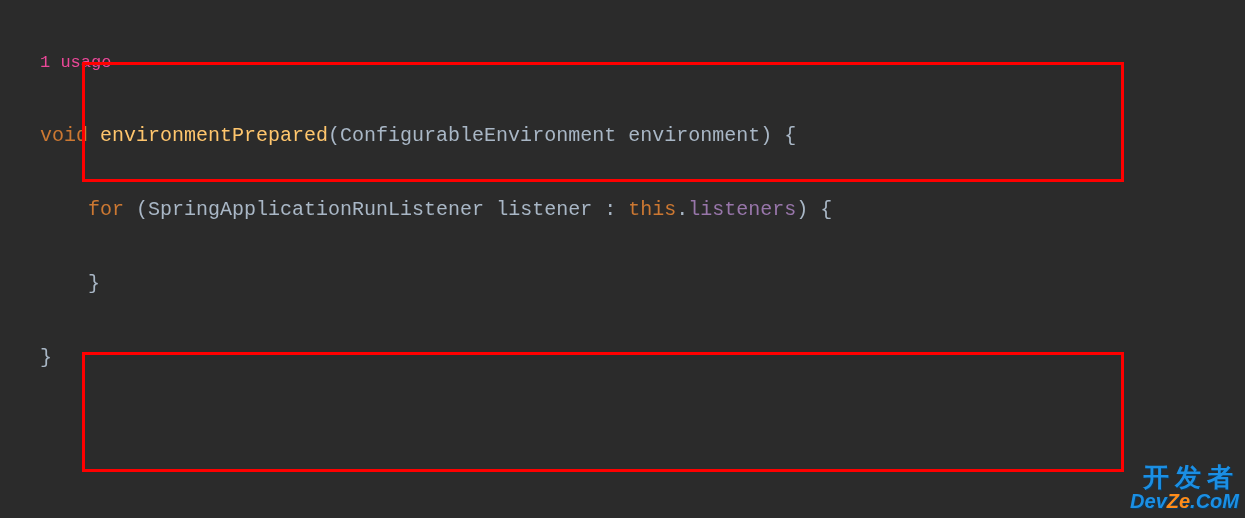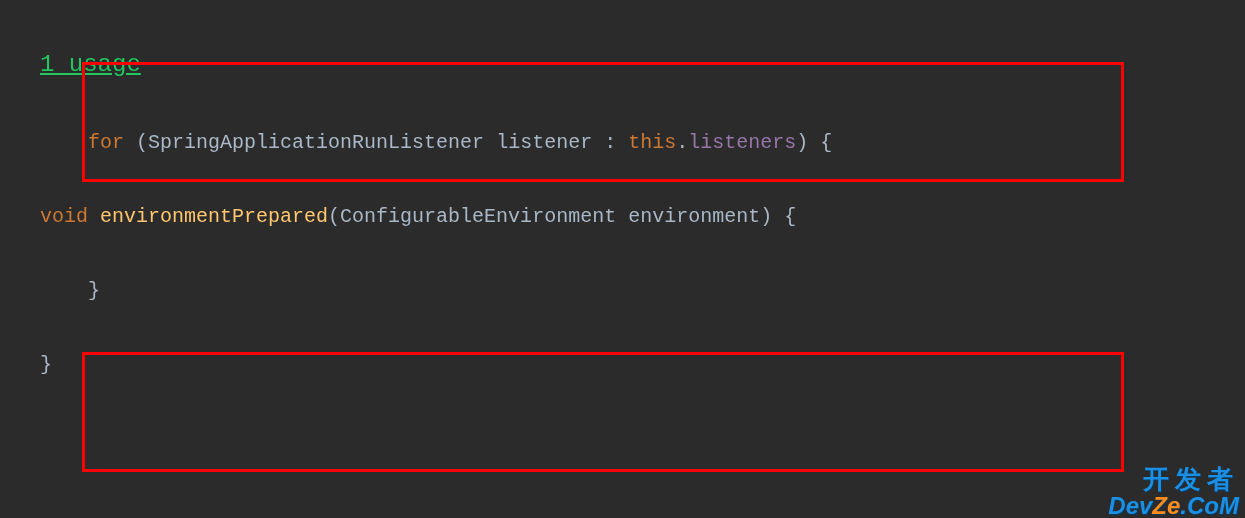--- a/index.html
+++ b/index.html
@@ -12,21 +12,21 @@
       width: 1245px;
       height: 518px;
       overflow: hidden;
       position: relative;
     }
     .code-area {
       padding: 6px 0 0 40px;
       position: relative;
       white-space: pre;
     }
-    .usage { color: #22c55e; font-size: 24px; text-decoration: underline; }
+    .usage { color: #ec4899; font-size: 17px; }
     .kw { color: #cc7832; }
     .method-decl { color: #ffc66d; }
     .param-type { color: #a9b7c6; }
     .param-name { color: #a9b7c6; }
     .field { color: #9876aa; }
     .default { color: #a9b7c6; }
     .semicolon { color: #cc7832; }
     .brace { color: #a9b7c6; }
     .colon { color: #a9b7c6; }
     .paren { color: #a9b7c6; }
@@ -36,50 +36,50 @@
       position: absolute;
       border: 3px solid #ff0000;
       pointer-events: none;
     }
     #hl1 { left: 82px; top: 62px; width: 1042px; height: 120px; }
     #hl2 { left: 82px; top: 352px; width: 1042px; height: 120px; }
 
     .watermark {
       position: absolute;
       right: 6px;
-      bottom: 0px;
+      bottom: 6px;
       text-align: right;
       font-family: Arial, sans-serif;
       line-height: 1.05;
       user-select: none;
     }
     .watermark .line1 {
       color: #1b8fe4;
       font-size: 26px;
       font-weight: bold;
       letter-spacing: 6px;
       text-shadow: 1px 1px 0 #0a3a5e;
     }
     .watermark .line2 {
       color: #1b8fe4;
-      font-size: 24px;
+      font-size: 20px;
       font-weight: bold;
       font-style: italic;
       text-shadow: 1px 1px 0 #0a3a5e;
     }
     .watermark .line2 .d { color: #1b8fe4; }
     .watermark .line2 .z { color: #ff8c1a; }
   </style>
 </head>
 <body>
 
 <div class="code-area">
 <div><span class="usage">1 usage</span></div>
+<div><span class="kw">void</span> <span class="method-decl">environmentPrepared</span><span class="paren">(</span><span class="param-type">ConfigurableEnvironment</span> <span class="param-name">environment</span><span class="paren">)</span> <span class="brace">{</span></div>
 <div>    <span class="kw">for</span> <span class="paren">(</span><span class="default">SpringApplicationRunListener</span> <span class="default">listener</span> <span class="colon">:</span> <span class="kw">this</span><span class="dot">.</span><span class="field">listeners</span><span class="paren">)</span> <span class="brace">{</span></div>
-<div><span class="kw">void</span> <span class="method-decl">environmentPrepared</span><span class="paren">(</span><span class="param-type">ConfigurableEnvironment</span> <span class="param-name">environment</span><span class="paren">)</span> <span class="brace">{</span></div>
 <div>    <span class="brace">}</span></div>
 <div><span class="brace">}</span></div>
 <div>&nbsp;</div>
 
 
 
 
 
 
 </div>

